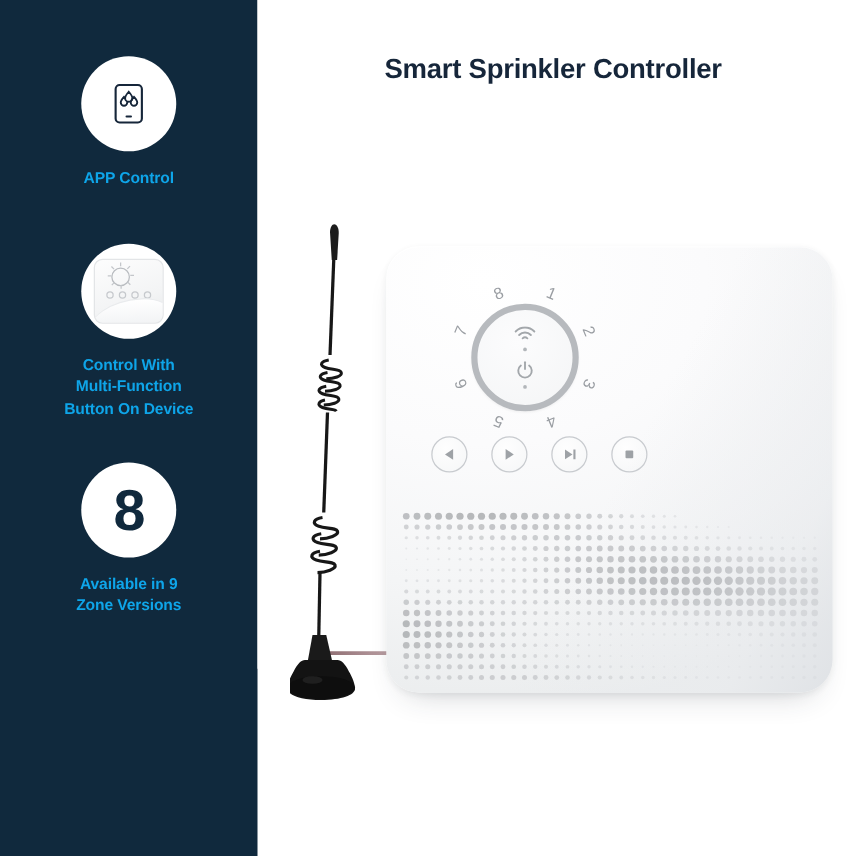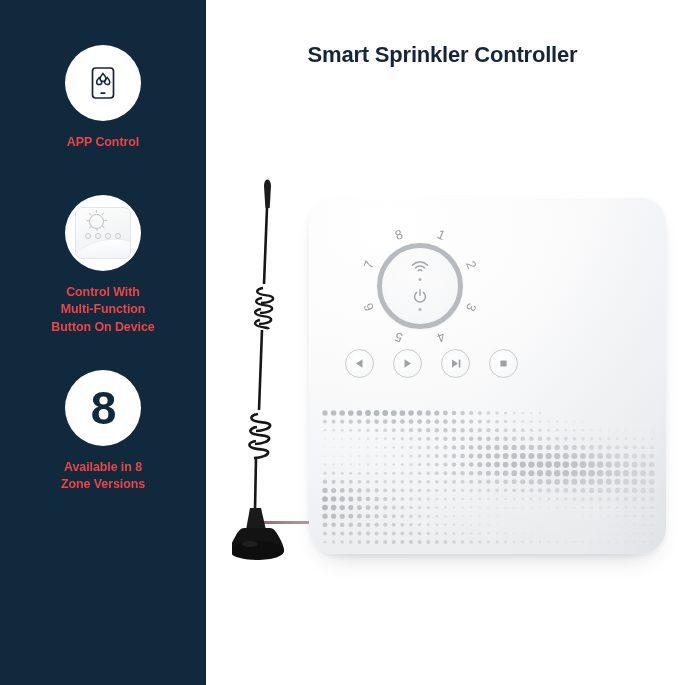--- a/index.html
+++ b/index.html
@@ -37,21 +37,21 @@
     width: 76px; height: 76px;
     border-radius: 50%;
     background: #ffffff;
     display: flex;
     align-items: center;
     justify-content: center;
     overflow: hidden;
   }
   .feature-label {
     margin-top: 13px;
-    color: #ef4444;
+    color: #0ea5e9;
     font-size: 12.5px;
     font-weight: bold;
     line-height: 1.38;
     text-align: center;
     letter-spacing: -0.1px;
     white-space: pre-line;
   }
   .big-number {
     font-size: 46px;
     font-weight: bold;
@@ -239,21 +239,21 @@
       </div>
       <div class="feature-label">Control With
 Multi-Function
 Button On Device</div>
     </div>
 
     <div class="feature" id="feature-2" style="top: 370px;">
       <div class="badge">
         <span class="big-number">8</span>
       </div>
-      <div class="feature-label">Available in 8
+      <div class="feature-label">Available in 9
 Zone Versions</div>
     </div>
 
 
   </div>
 
   <div id="main">
 
     <h1 id="title">Smart Sprinkler Controller</h1>
 

